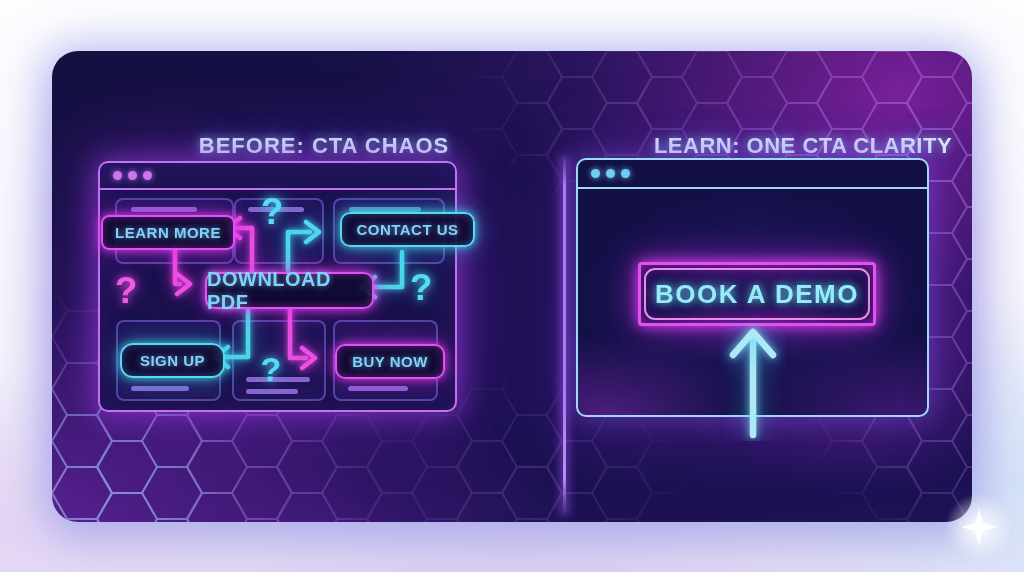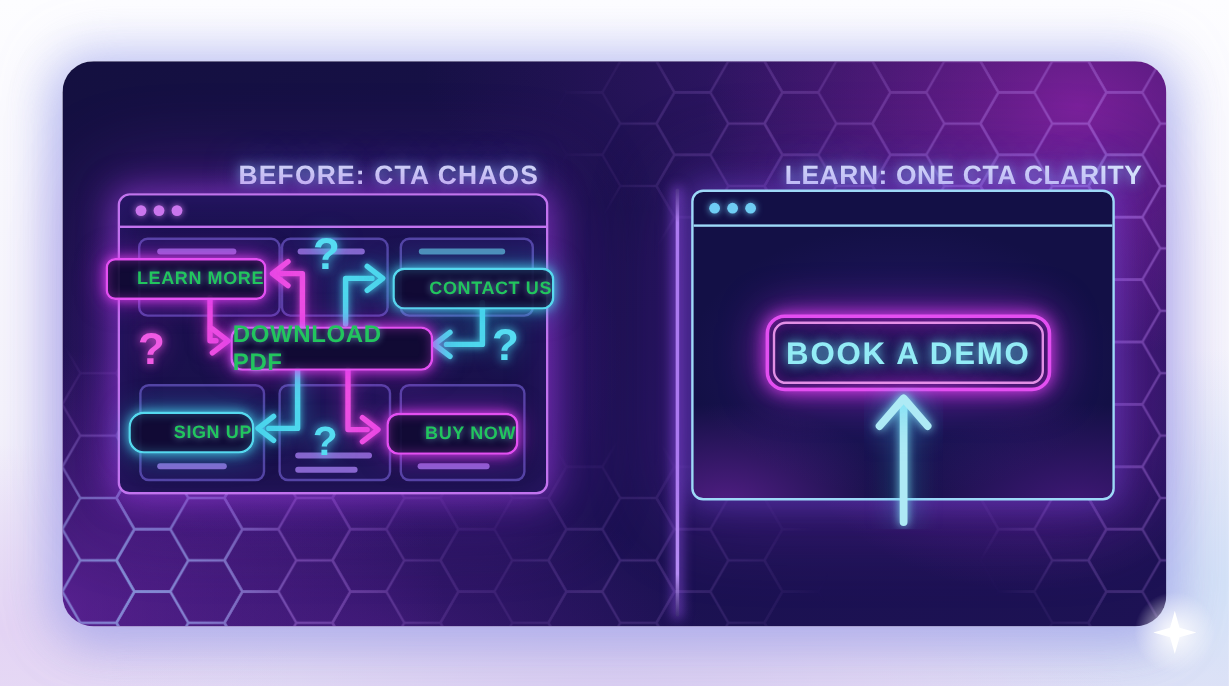--- a/index.html
+++ b/index.html
@@ -51,48 +51,48 @@
     background:rgba(60,45,150,.18);}
   .wline{position:absolute;height:5px;border-radius:3px;background:rgba(162,122,236,.8);}
   .wline.teal{background:rgba(96,180,215,.75);}
   .c1{left:15px;top:35px;width:115px;height:62px;}
   .c2{left:134px;top:35px;width:86px;height:62px;}
   .c3{left:233px;top:35px;width:108px;height:62px;}
   .c4{left:16px;top:157px;width:101px;height:77px;}
   .c5{left:132px;top:157px;width:90px;height:77px;}
   .c6{left:233px;top:157px;width:101px;height:77px;}
   
-  .neon-btn{position:absolute;z-index:6;display:flex;align-items:center;justify-content:flex-end;
-    font-weight:800;font-size:15px;letter-spacing:.5px;color:#22c55e;background:rgba(16,10,50,.92);
-    text-shadow:0 0 6px rgba(150,225,255,.6);}
+  .neon-btn{position:absolute;z-index:6;display:flex;align-items:center;justify-content:center;
+    font-weight:800;font-size:15px;letter-spacing:.5px;color:#7dd3fc;background:rgba(16,10,50,.92);
+    text-shadow:0 0 6px rgba(150,225,255,.6);margin-left:13px;}
   .nb-magenta{border:2.5px solid #e44ff2;
     box-shadow:0 0 10px rgba(228,70,242,.9),0 0 24px rgba(205,30,230,.55),inset 0 0 9px rgba(228,70,242,.35);}
   .nb-cyan{border:2.5px solid #55d9ef;
     box-shadow:0 0 10px rgba(75,215,240,.9),0 0 24px rgba(40,190,225,.5),inset 0 0 9px rgba(75,215,240,.3);}
   #btn-learn-more{left:88px;top:215px;width:130px;height:31px;border-radius:8px;}
-  #btn-contact-us{left:327px;top:223px;width:131px;height:31px;border-radius:10px;}
+  #btn-contact-us{left:327px;top:212px;width:131px;height:31px;border-radius:10px;}
   #btn-download-pdf{left:192px;top:272px;width:165px;height:33px;border-radius:10px;font-size:20px;}
   #btn-sign-up{left:107px;top:343px;width:101px;height:31px;border-radius:13px;}
   #btn-buy-now{left:322px;top:344px;width:106px;height:31px;border-radius:10px;}
   
   .qmark{position:absolute;z-index:6;font-size:37px;font-weight:800;transform:translate(-50%,-50%);}
   .q-cyan{color:#55dcf2;text-shadow:0 0 8px rgba(80,220,245,.95),0 0 20px rgba(40,190,230,.6);}
   .q-pink{color:#f05ae4;text-shadow:0 0 8px rgba(240,90,228,.95),0 0 20px rgba(220,40,220,.6);}
   
   .arrows{position:absolute;left:80px;top:190px;z-index:5;}
   .arrow-pink{stroke:#ee4fe4;fill:none;stroke-width:4.5;stroke-linecap:round;stroke-linejoin:round;
     filter:drop-shadow(0 0 3px rgba(238,79,228,.9)) drop-shadow(0 0 8px rgba(220,40,220,.5));}
   .arrow-cyan{stroke:#4fd8ee;fill:none;stroke-width:4.5;stroke-linecap:round;stroke-linejoin:round;
     filter:drop-shadow(0 0 3px rgba(79,216,238,.9)) drop-shadow(0 0 8px rgba(40,190,225,.5));}
   .up-arrow{position:absolute;left:720px;top:323px;z-index:6;}
   .arrow-light{stroke:#aeeaf5;fill:none;stroke-width:6.5;stroke-linecap:round;stroke-linejoin:round;
     filter:drop-shadow(0 0 4px rgba(130,230,250,.9)) drop-shadow(0 0 12px rgba(60,200,235,.55));}
   
   .demo-btn{position:absolute;left:638px;top:262px;width:232px;height:58px;z-index:6;
-    display:flex;align-items:center;justify-content:center;border:3px solid #e44ff2;border-radius:16px;
+    display:flex;align-items:center;justify-content:center;border:3px solid #e44ff2;border-radius:4px;
     background:
       radial-gradient(170px 44px at 50% 118%, rgba(185,40,215,.5), transparent 72%),
       radial-gradient(200px 56px at 50% -24%, rgba(185,40,215,.38), transparent 72%),
       #1e0c4e;
     box-shadow:0 0 14px rgba(230,70,245,.95),0 0 36px rgba(210,40,235,.6),inset 0 0 14px rgba(220,60,240,.5);}
   .demo-btn::before{content:"";position:absolute;inset:3px;border:2px solid rgba(255,165,250,.85);
     border-radius:11px;pointer-events:none;}
   .demo-label{font-size:26px;font-weight:800;letter-spacing:1.5px;color:#93ecf6;
     text-shadow:0 0 9px rgba(120,235,250,.85),0 0 20px rgba(60,200,240,.5);}
   .caption{position:absolute;left:587px;top:447px;width:320px;z-index:6;text-align:center;

